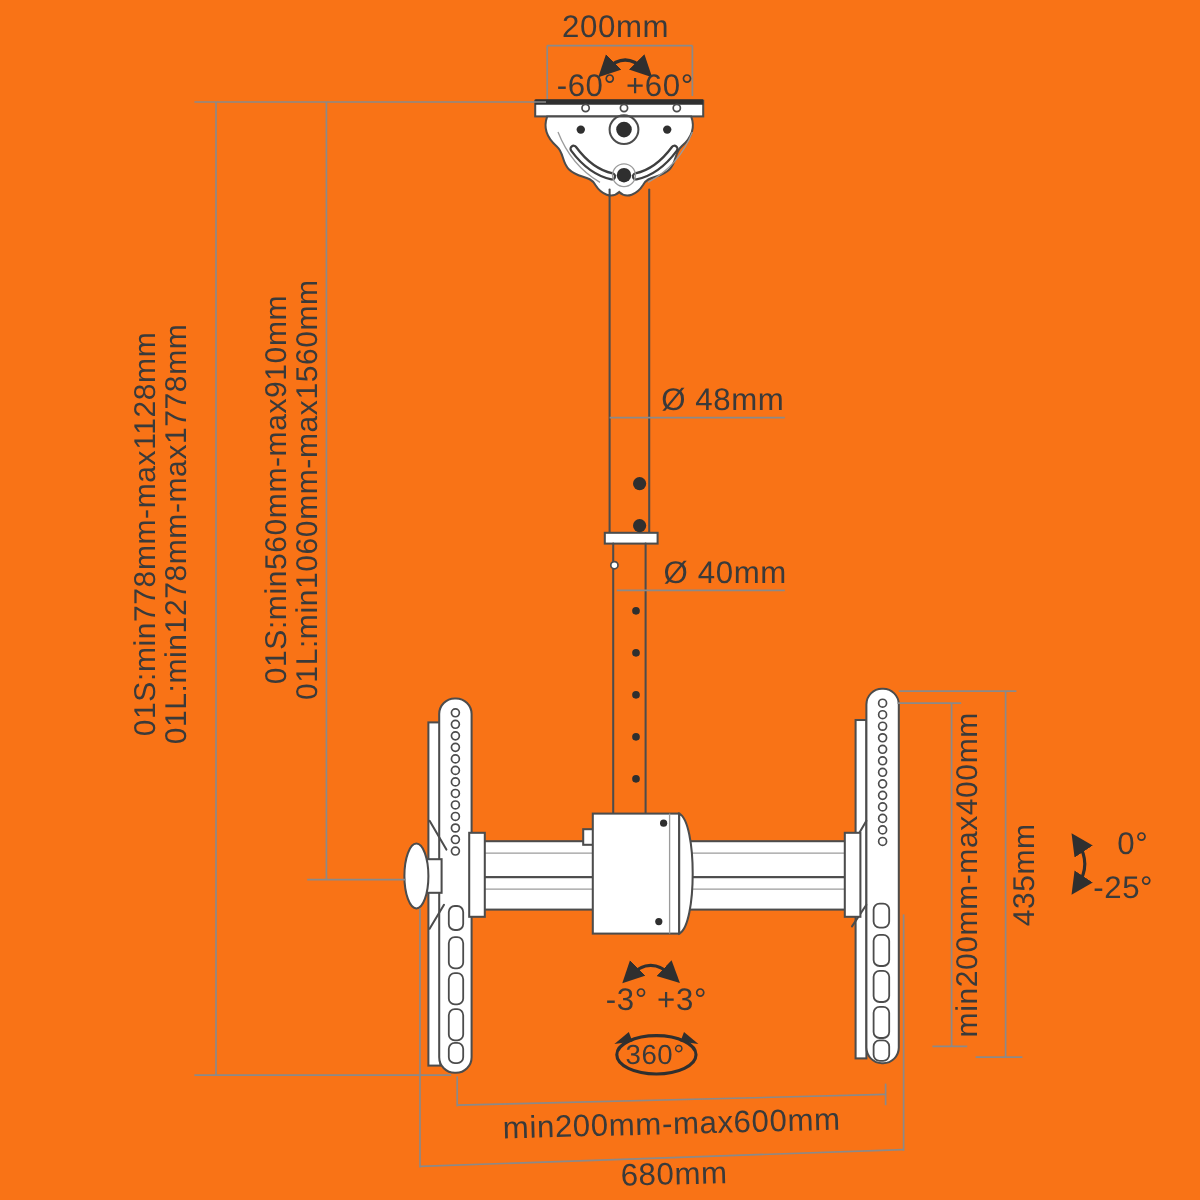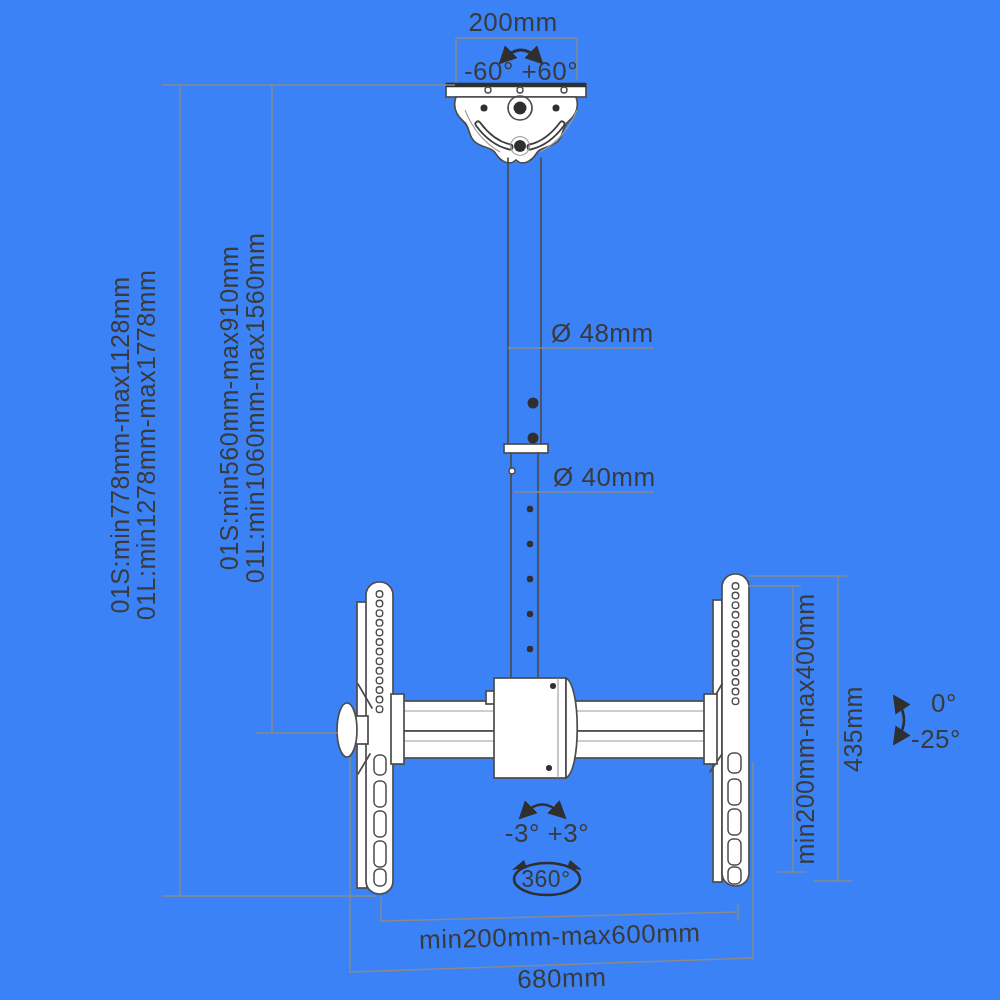--- a/index.html
+++ b/index.html
@@ -1,16 +1,16 @@
 <!DOCTYPE html>
 <html><head>
 <meta charset="utf-8">
 <style>
   html,body{margin:0;padding:0;background:#fff;}
-  .stage{position:relative;width:1000px;height:1000px;background:#3b82f6;overflow:hidden;}
+  .stage{position:relative;width:1000px;height:1000px;background:#f97316;overflow:hidden;}
   svg{position:absolute;left:0;top:0;}
   .o   {stroke:#4c4c4c;stroke-width:1.7;fill:none;stroke-linecap:round;}
   .of  {stroke:#4c4c4c;stroke-width:1.7;fill:#ffffff;}
   .thick{stroke:#2f2f2f;stroke-width:4.5;fill:none;}
   .dim {stroke:#8a8a8a;stroke-width:1.4;fill:none;}
   .lite{stroke:#9b9b9b;stroke-width:1.1;fill:none;}
   .fillc{fill:#2f2f2f;stroke:none;}
   .slotD{stroke:#3f3f3f;stroke-width:7;fill:none;stroke-linecap:round;}
   .slotW{stroke:#ffffff;stroke-width:3.2;fill:none;stroke-linecap:round;}
   .arc {stroke:#2f2f2f;stroke-width:2.6;fill:none;stroke-linecap:round;}

